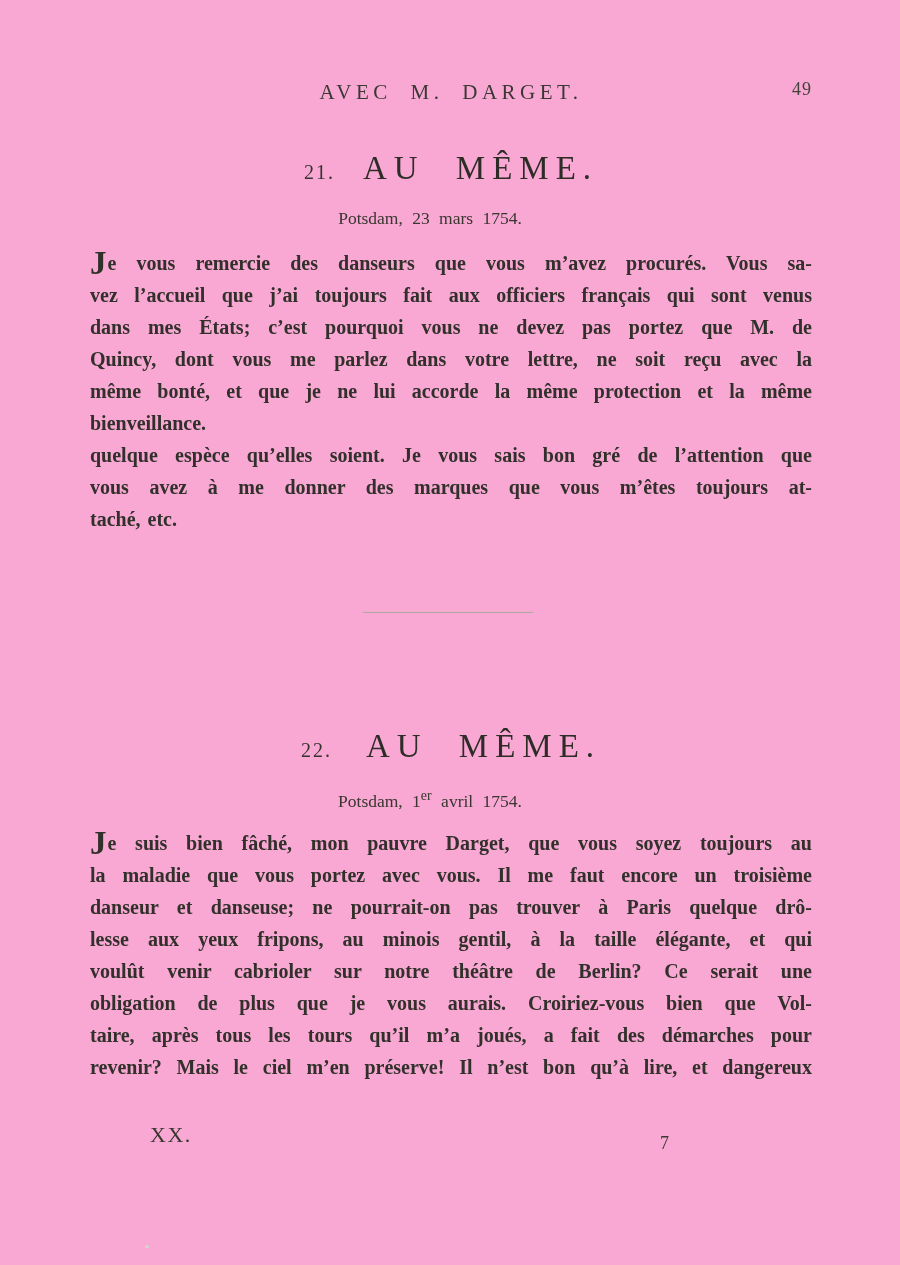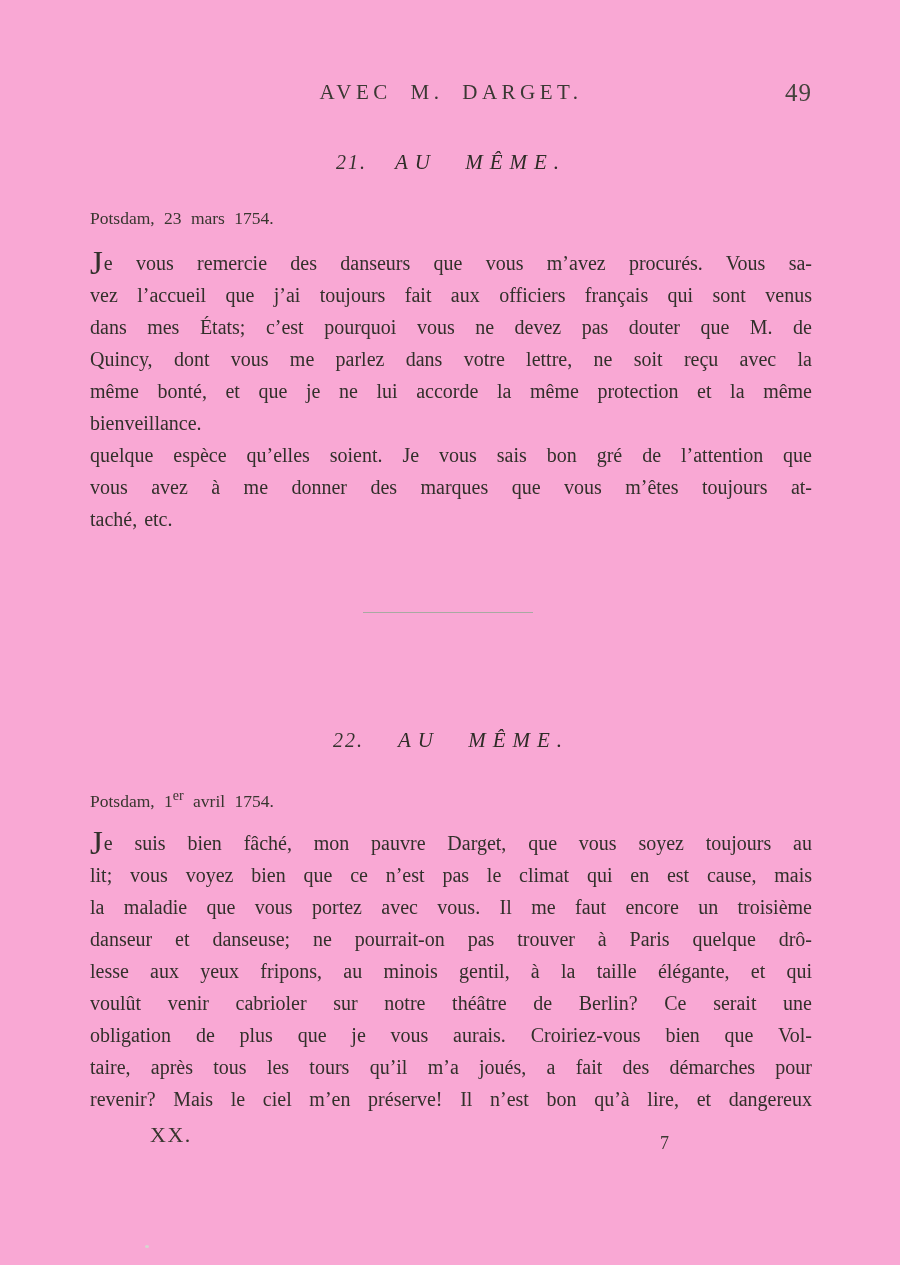--- a/index.html
+++ b/index.html
@@ -30,58 +30,57 @@
     text-align: center;
     font-size: 21px;
     letter-spacing: 4.5px;
     word-spacing: 9px;
     color: #3a3833;
   }
   .page-number {
     position: absolute;
     right: 0;
     top: -1px;
-    font-size: 25px;
+    font-size: 18px;
     letter-spacing: 1px;
     color: #44423c;
   }
 
   
   .letter-heading {
     position: absolute;
     left: 90px;
     width: 722px;
     display: flex;
     justify-content: center;
     align-items: baseline;
     gap: 28px;
-    font-style: italic;
   }
   .letter-heading.h1 { top: 150px; }
   .letter-heading.h2 { top: 728px; gap: 34px; }
   .letter-number {
     font-size: 20px;
     letter-spacing: 2px;
     color: #35332e;
   }
   .letter-title {
-    font-size: 21px;
+    font-size: 33px;
     letter-spacing: 7px;
     word-spacing: 16px;
     color: #2e2c27;
   }
 
   
   .dateline {
     position: absolute;
     left: 90px;
     width: 722px;
     box-sizing: border-box;
     padding-right: 42px;
-    text-align: left;
+    text-align: center;
     font-size: 17.5px;
     word-spacing: 5px;
     color: #38362f;
     font-family: Liberation Serif, serif;
   }
   .dateline.d1 { top: 208px; }
   .dateline.d2 { top: 788px; }
   .dateline sup {
     font-size: 14px;
     vertical-align: 7px;
@@ -98,20 +97,21 @@
   }
   .letter-body.b1 { top: 247px; }
   .letter-body.b2 { top: 827px; }
   .line {
     height: 32px;
     line-height: 32px;
     text-align: justify;
     text-align-last: justify;
     word-spacing: 2px;
     white-space: nowrap;
+    font-weight: bold;
   }
   .line.end {
     text-align-last: left;
   }
   .line.indent {
     text-indent: 35px;
   }
   .drop-initial {
     font-size: 33px;
     line-height: 0;
@@ -170,41 +170,40 @@
   <div class="letter-heading h1">
     <span class="letter-number">21.</span>
     <span class="letter-title">AU MÊME.</span>
   </div>
 
   <div class="dateline d1">Potsdam, 23 mars 1754.</div>
 
   <div class="letter-body b1">
     <div class="line"><span class="drop-initial">J</span><span>e vous remercie des danseurs que vous m’avez procurés. Vous sa-</span></div>
     <div class="line">vez l’accueil que j’ai toujours fait aux officiers français qui sont venus</div>
-    <div class="line">dans mes États; c’est pourquoi vous ne devez pas douter que M. de</div>
+    <div class="line">dans mes États; c’est pourquoi vous ne devez pas portez que M. de</div>
     <div class="line">Quincy, dont vous me parlez dans votre lettre, ne soit reçu avec la</div>
     <div class="line">même bonté, et que je ne lui accorde la même protection et la même</div>
     <div class="line end">bienveillance.</div>
     <div class="line">quelque espèce qu’elles soient. Je vous sais bon gré de l’attention que</div>
     <div class="line">vous avez à me donner des marques que vous m’êtes toujours at-</div>
     <div class="line end">taché, etc.</div>
   </div>
 
   <div class="section-divider"></div>
 
   <div class="letter-heading h2">
     <span class="letter-number">22.</span>
     <span class="letter-title">AU MÊME.</span>
   </div>
 
   <div class="dateline d2"><span>Potsdam, 1</span><sup>er</sup><span> avril 1754.</span></div>
 
   <div class="letter-body b2">
     <div class="line"><span class="drop-initial">J</span><span>e suis bien fâché, mon pauvre Darget, que vous soyez toujours au</span></div>
-    <div class="line">lit; vous voyez bien que ce n’est pas le climat qui en est cause, mais</div>
     <div class="line">la maladie que vous portez avec vous. Il me faut encore un troisième</div>
     <div class="line">danseur et danseuse; ne pourrait-on pas trouver à Paris quelque drô-</div>
     <div class="line">lesse aux yeux fripons, au minois gentil, à la taille élégante, et qui</div>
     <div class="line">voulût venir cabrioler sur notre théâtre de Berlin? Ce serait une</div>
     <div class="line">obligation de plus que je vous aurais. Croiriez-vous bien que Vol-</div>
     <div class="line">taire, après tous les tours qu’il m’a joués, a fait des démarches pour</div>
     <div class="line">revenir? Mais le ciel m’en préserve! Il n’est bon qu’à lire, et dangereux</div>
   </div>
 
   <div class="volume-signature">XX.</div>

